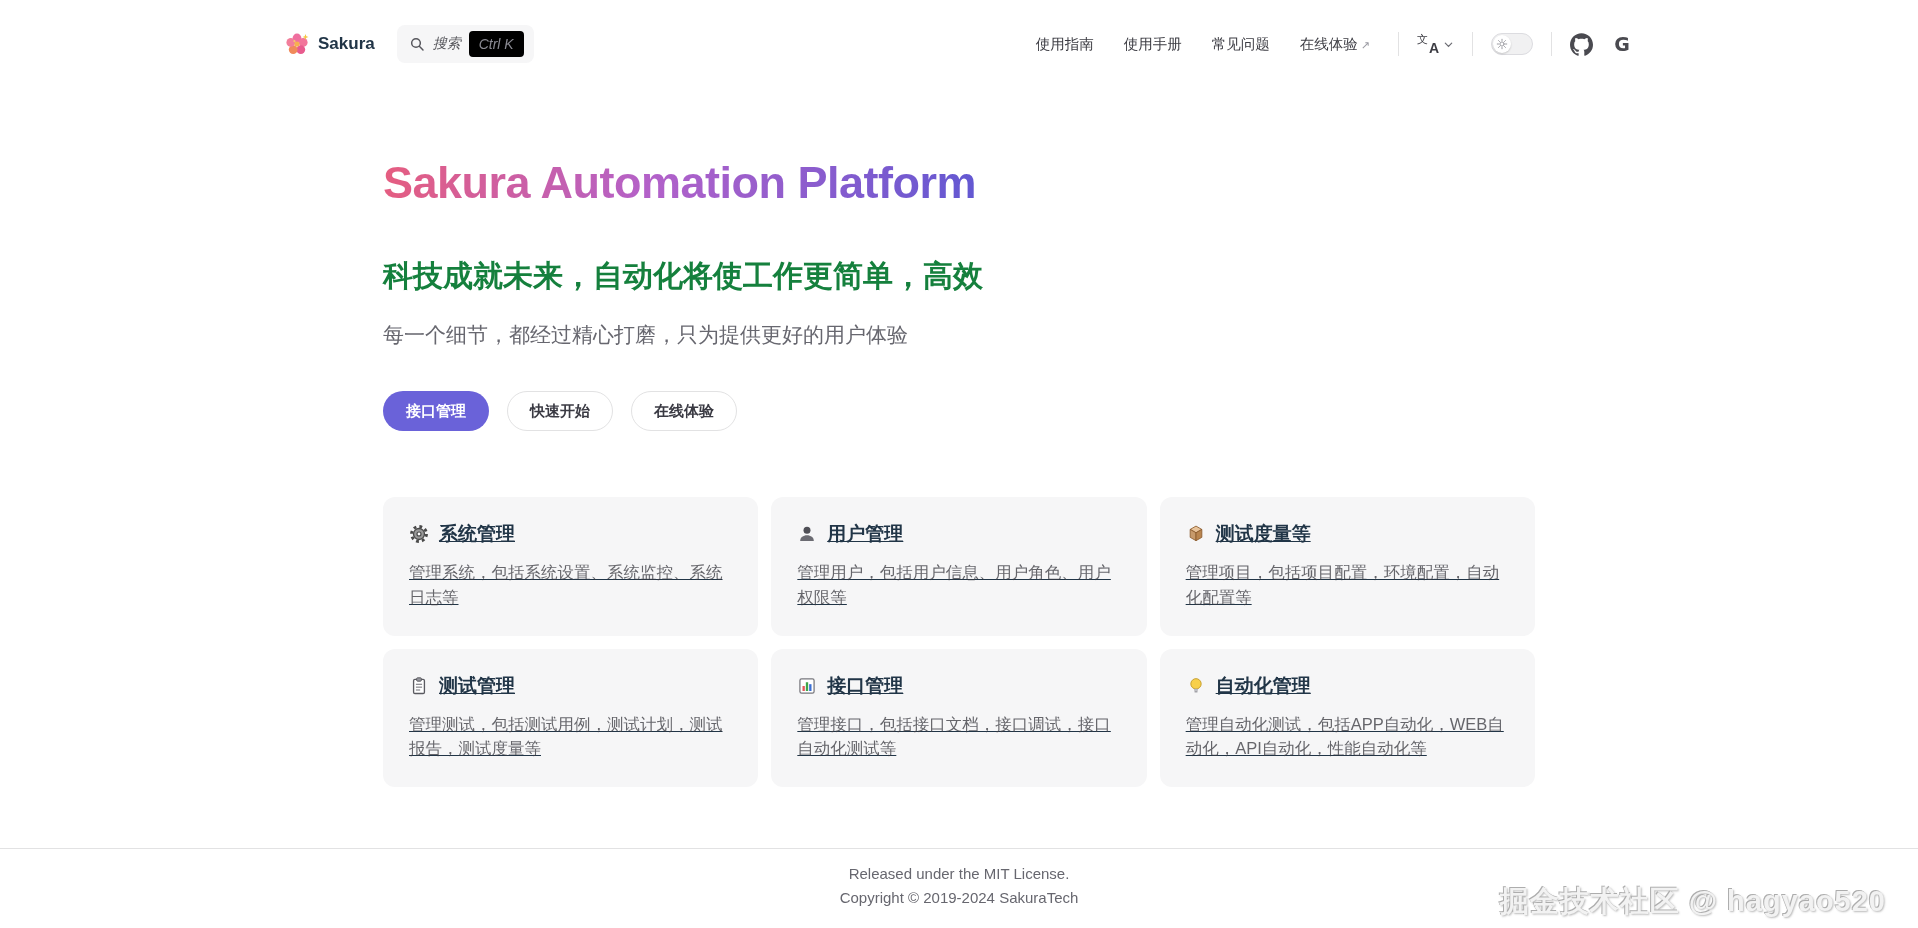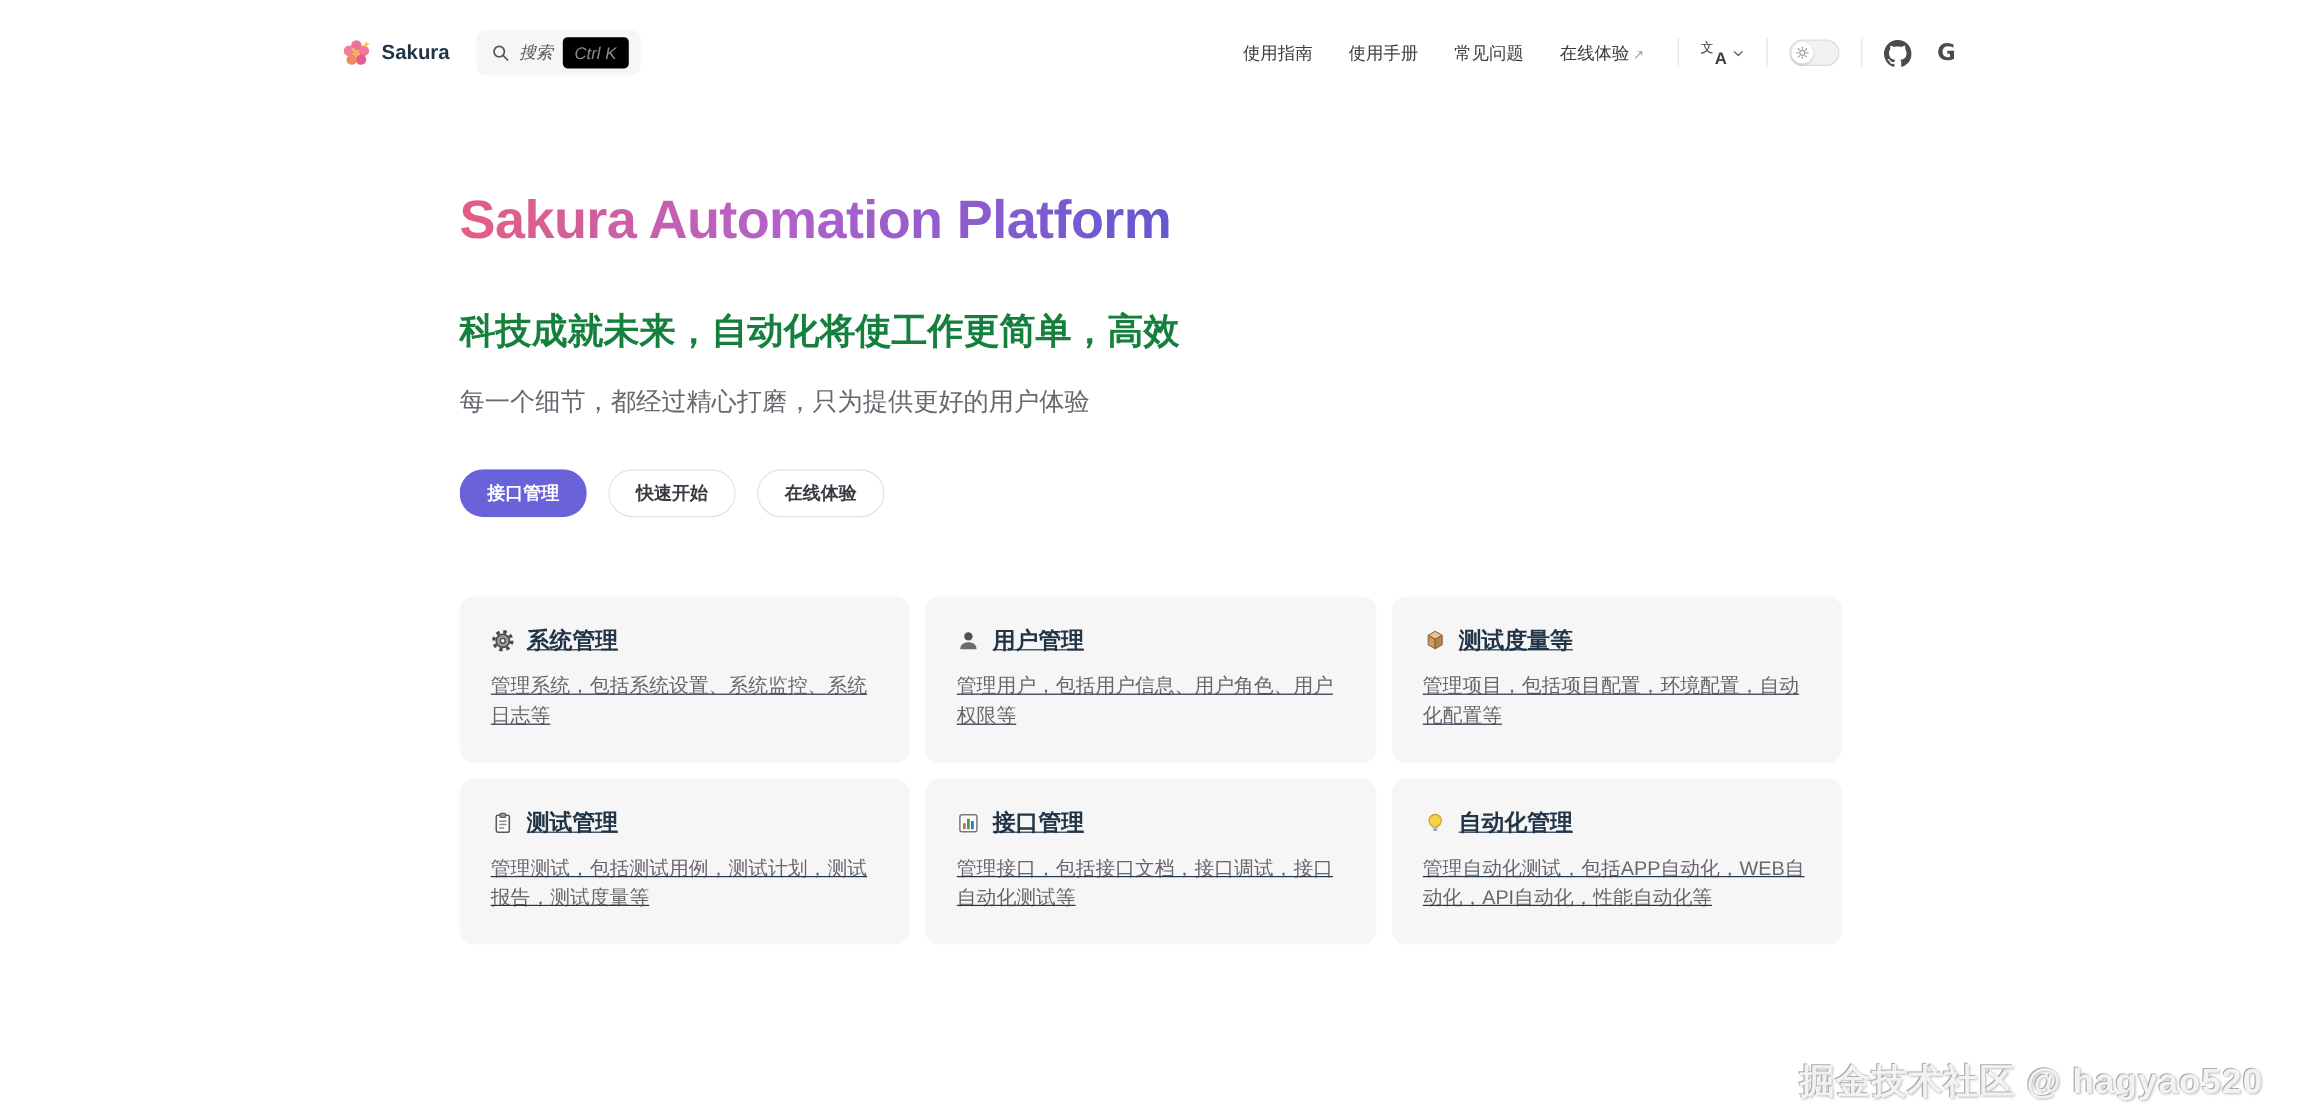--- a/index.html
+++ b/index.html
@@ -245,15 +245,19 @@
             </svg>
           </span>
           <span class="card-title">自动化管理</span>
         </div>
         <p class="card-desc">管理自动化测试，包括APP自动化，WEB自动化，API自动化，性能自动化等</p>
       </div>
 
     </section>
   </main>
 
+  <footer class="footer">
+    <p class="msg">Released under the MIT License.</p>
+    <p class="copy">Copyright © 2019-2024 SakuraTech</p>
+  </footer>
 
   <div class="watermark">掘金技术社区 @ hagyao520</div>
 </div>
 
 </body></html>

